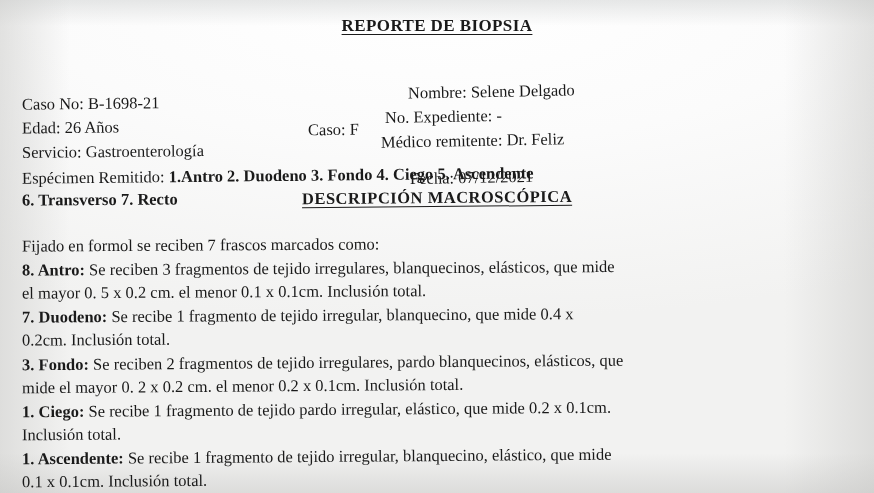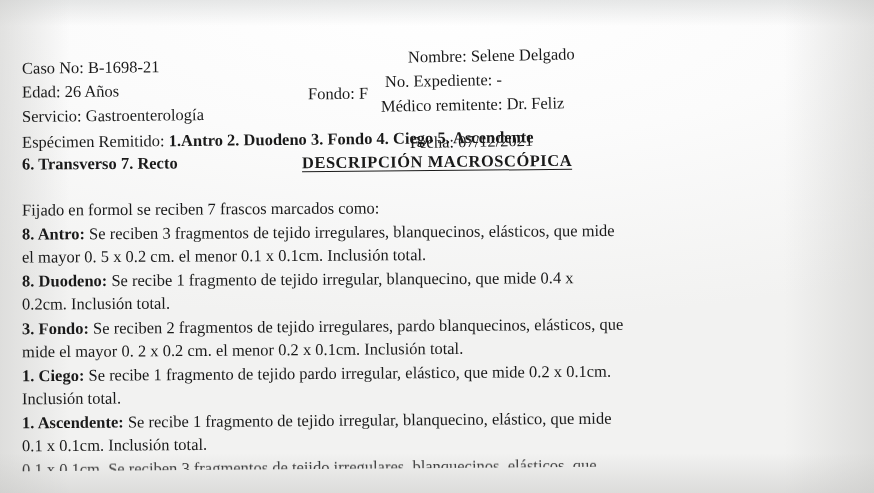--- a/index.html
+++ b/index.html
@@ -128,50 +128,51 @@
 <body>
 
 <div class="page">
   <div class="shade-top"></div>
   <div class="shade-left"></div>
   <div class="shade-right"></div>
   <div class="shade-bottom"></div>
 
   <div class="content">
 
+    <div class="doc-title">REPORTE DE BIOPSIA</div>
 
     <div class="header-block">
       <div class="hdr h-caso">Caso No: B-1698-21</div>
       <div class="hdr h-edad">Edad: 26 Años</div>
       <div class="hdr h-servicio">Servicio: Gastroenterología</div>
       <div class="hdr h-especimen">
         <span>Espécimen Remitido:</span>
         <b>1.Antro  2. Duodeno  3. Fondo  4. Ciego  5. Ascendente</b>
       </div>
       <div class="hdr h-especimen2">6. Transverso  7. Recto</div>
-      <div class="hdr h-sexo">Fondo: F</div>
+      <div class="hdr h-sexo">Caso: F</div>
       <div class="hdr h-nombre">Nombre:  Selene Delgado</div>
       <div class="hdr h-expediente">No. Expediente: -</div>
       <div class="hdr h-medico">Médico remitente: Dr. Feliz</div>
       <div class="hdr h-fecha">Fecha: 07/12/2021</div>
     </div>
 
     <div class="section-title">DESCRIPCIÓN MACROSCÓPICA</div>
 
     <div class="body-block">
       <div class="body-line tilt-0">Fijado en formol  se reciben 7 frascos marcados como:</div>
 
       <div class="body-line tilt-0">
         <b>8. Antro:</b>
         <span>Se reciben 3 fragmentos  de tejido  irregulares,  blanquecinos, elásticos,  que mide</span>
       </div>
       <div class="body-line tilt-0">el mayor 0. 5 x 0.2 cm.  el menor 0.1 x 0.1cm. Inclusión total.</div>
 
       <div class="body-line tilt-0">
-        <b>8. Duodeno:</b>
+        <b>7. Duodeno:</b>
         <span>Se recibe 1 fragmento de tejido irregular, blanquecino, que mide 0.4 x</span>
       </div>
       <div class="body-line tilt-0">0.2cm. Inclusión total.</div>
 
       <div class="body-line tilt-1">
         <b>3. Fondo:</b>
         <span>Se reciben 2 fragmentos  de tejido  irregulares, pardo blanquecinos, elásticos,  que</span>
       </div>
       <div class="body-line tilt-1">mide  el mayor 0. 2 x 0.2 cm.  el menor 0.2 x 0.1cm. Inclusión total.</div>
 

